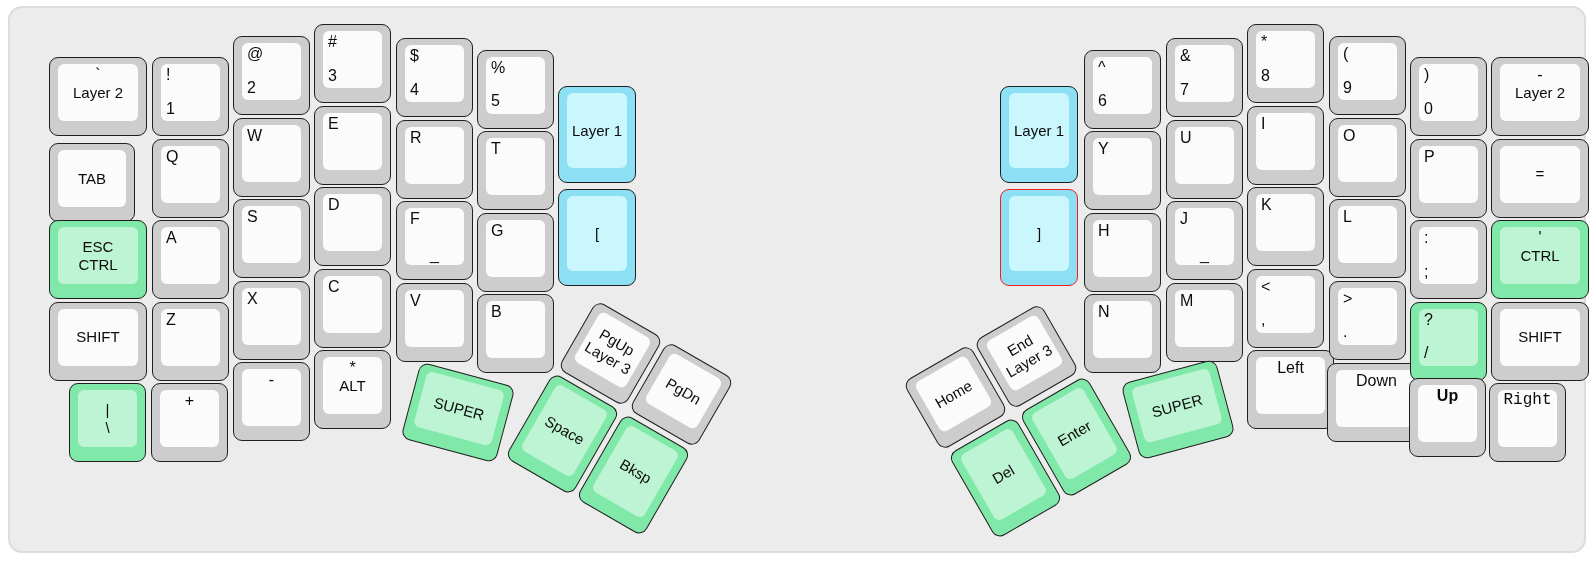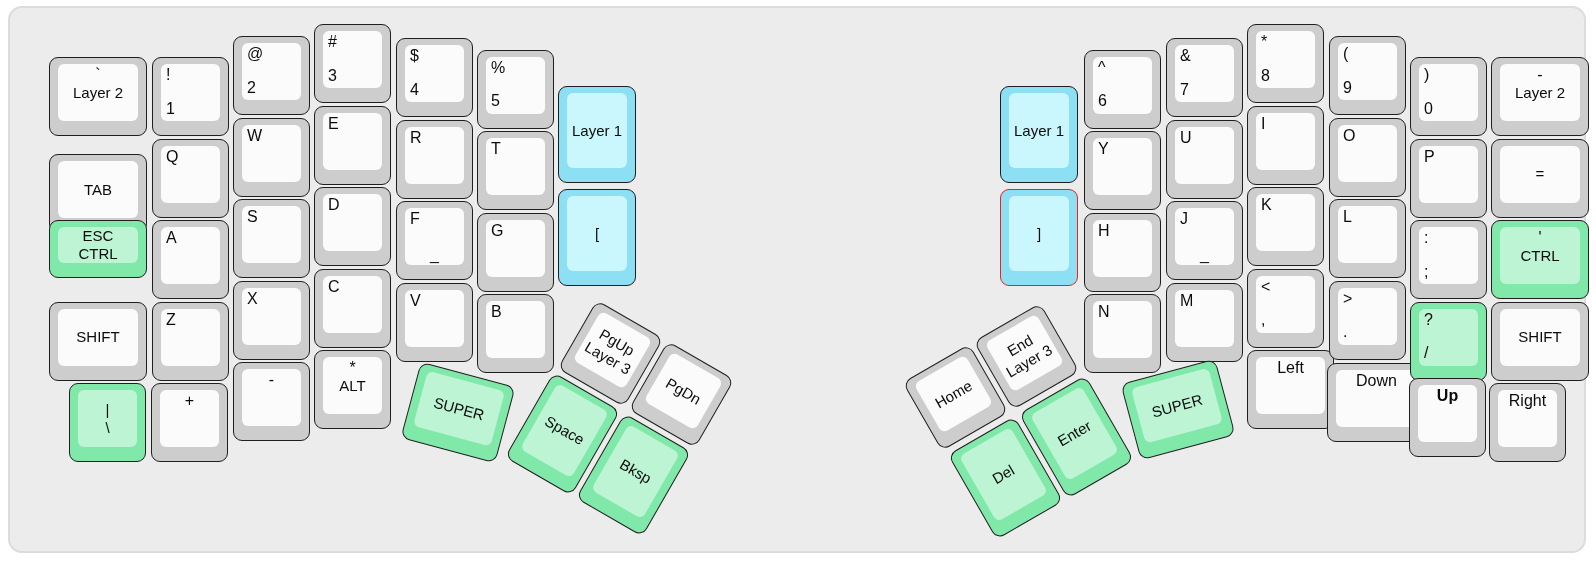--- a/index.html
+++ b/index.html
@@ -74,26 +74,26 @@
 
 <div class="stage">
   <div class="panel">
     <div class="half">
         <div class="key gray" style="left: 39px; top: 49px; width: 98px; height: 79px;">
           <div class="face">
             <span class="lab pos-tc">`</span>
             <span class="lab pos-c">Layer 2</span>
           </div>
         </div>
-        <div class="key gray" style="left: 39px; top: 146px; width: 98px; height: 79px;">
+        <div class="key gray" style="left: 39px; top: 135px; width: 86px; height: 79px;">
           <div class="face">
             <span class="lab pos-c">TAB</span>
           </div>
         </div>
-        <div class="key green" style="left: 39px; top: 212px; width: 98px; height: 58px;">
+        <div class="key green" style="left: 39px; top: 212px; width: 98px; height: 79px;">
           <div class="face">
             <span class="lab pos-c">ESC
 CTRL</span>
           </div>
         </div>
         <div class="key gray" style="left: 39px; top: 293.5px; width: 98px; height: 79px;">
           <div class="face">
             <span class="lab pos-c">SHIFT</span>
           </div>
         </div>
@@ -413,21 +413,21 @@
           <div class="face">
             <span class="lab pos-tc">'</span>
             <span class="lab pos-c">CTRL</span>
           </div>
         </div>
         <div class="key gray" style="left: 1481px; top: 293.5px; width: 98px; height: 79px;">
           <div class="face">
             <span class="lab pos-c">SHIFT</span>
           </div>
         </div>
-        <div class="key gray" style="left: 1479px; top: 375px; width: 77px; height: 79px;">
+        <div class="key gray" style="left: 1479px; top: 375px; width: 77px; height: 79px; font-family: Liberation Mono, monospace;">
           <div class="face">
             <span class="lab pos-tc">Right</span>
           </div>
         </div>
         <div class="key green" style="left: 1119px; top: 361.5px; width: 98px; height: 79px; transform: rotate(-15deg);">
           <div class="face">
             <span class="lab pos-c">SUPER</span>
           </div>
         </div>
         <div class="key gray" style="left: 977.5px; top: 309px; width: 77px; height: 79px; transform: rotate(-30deg);">

